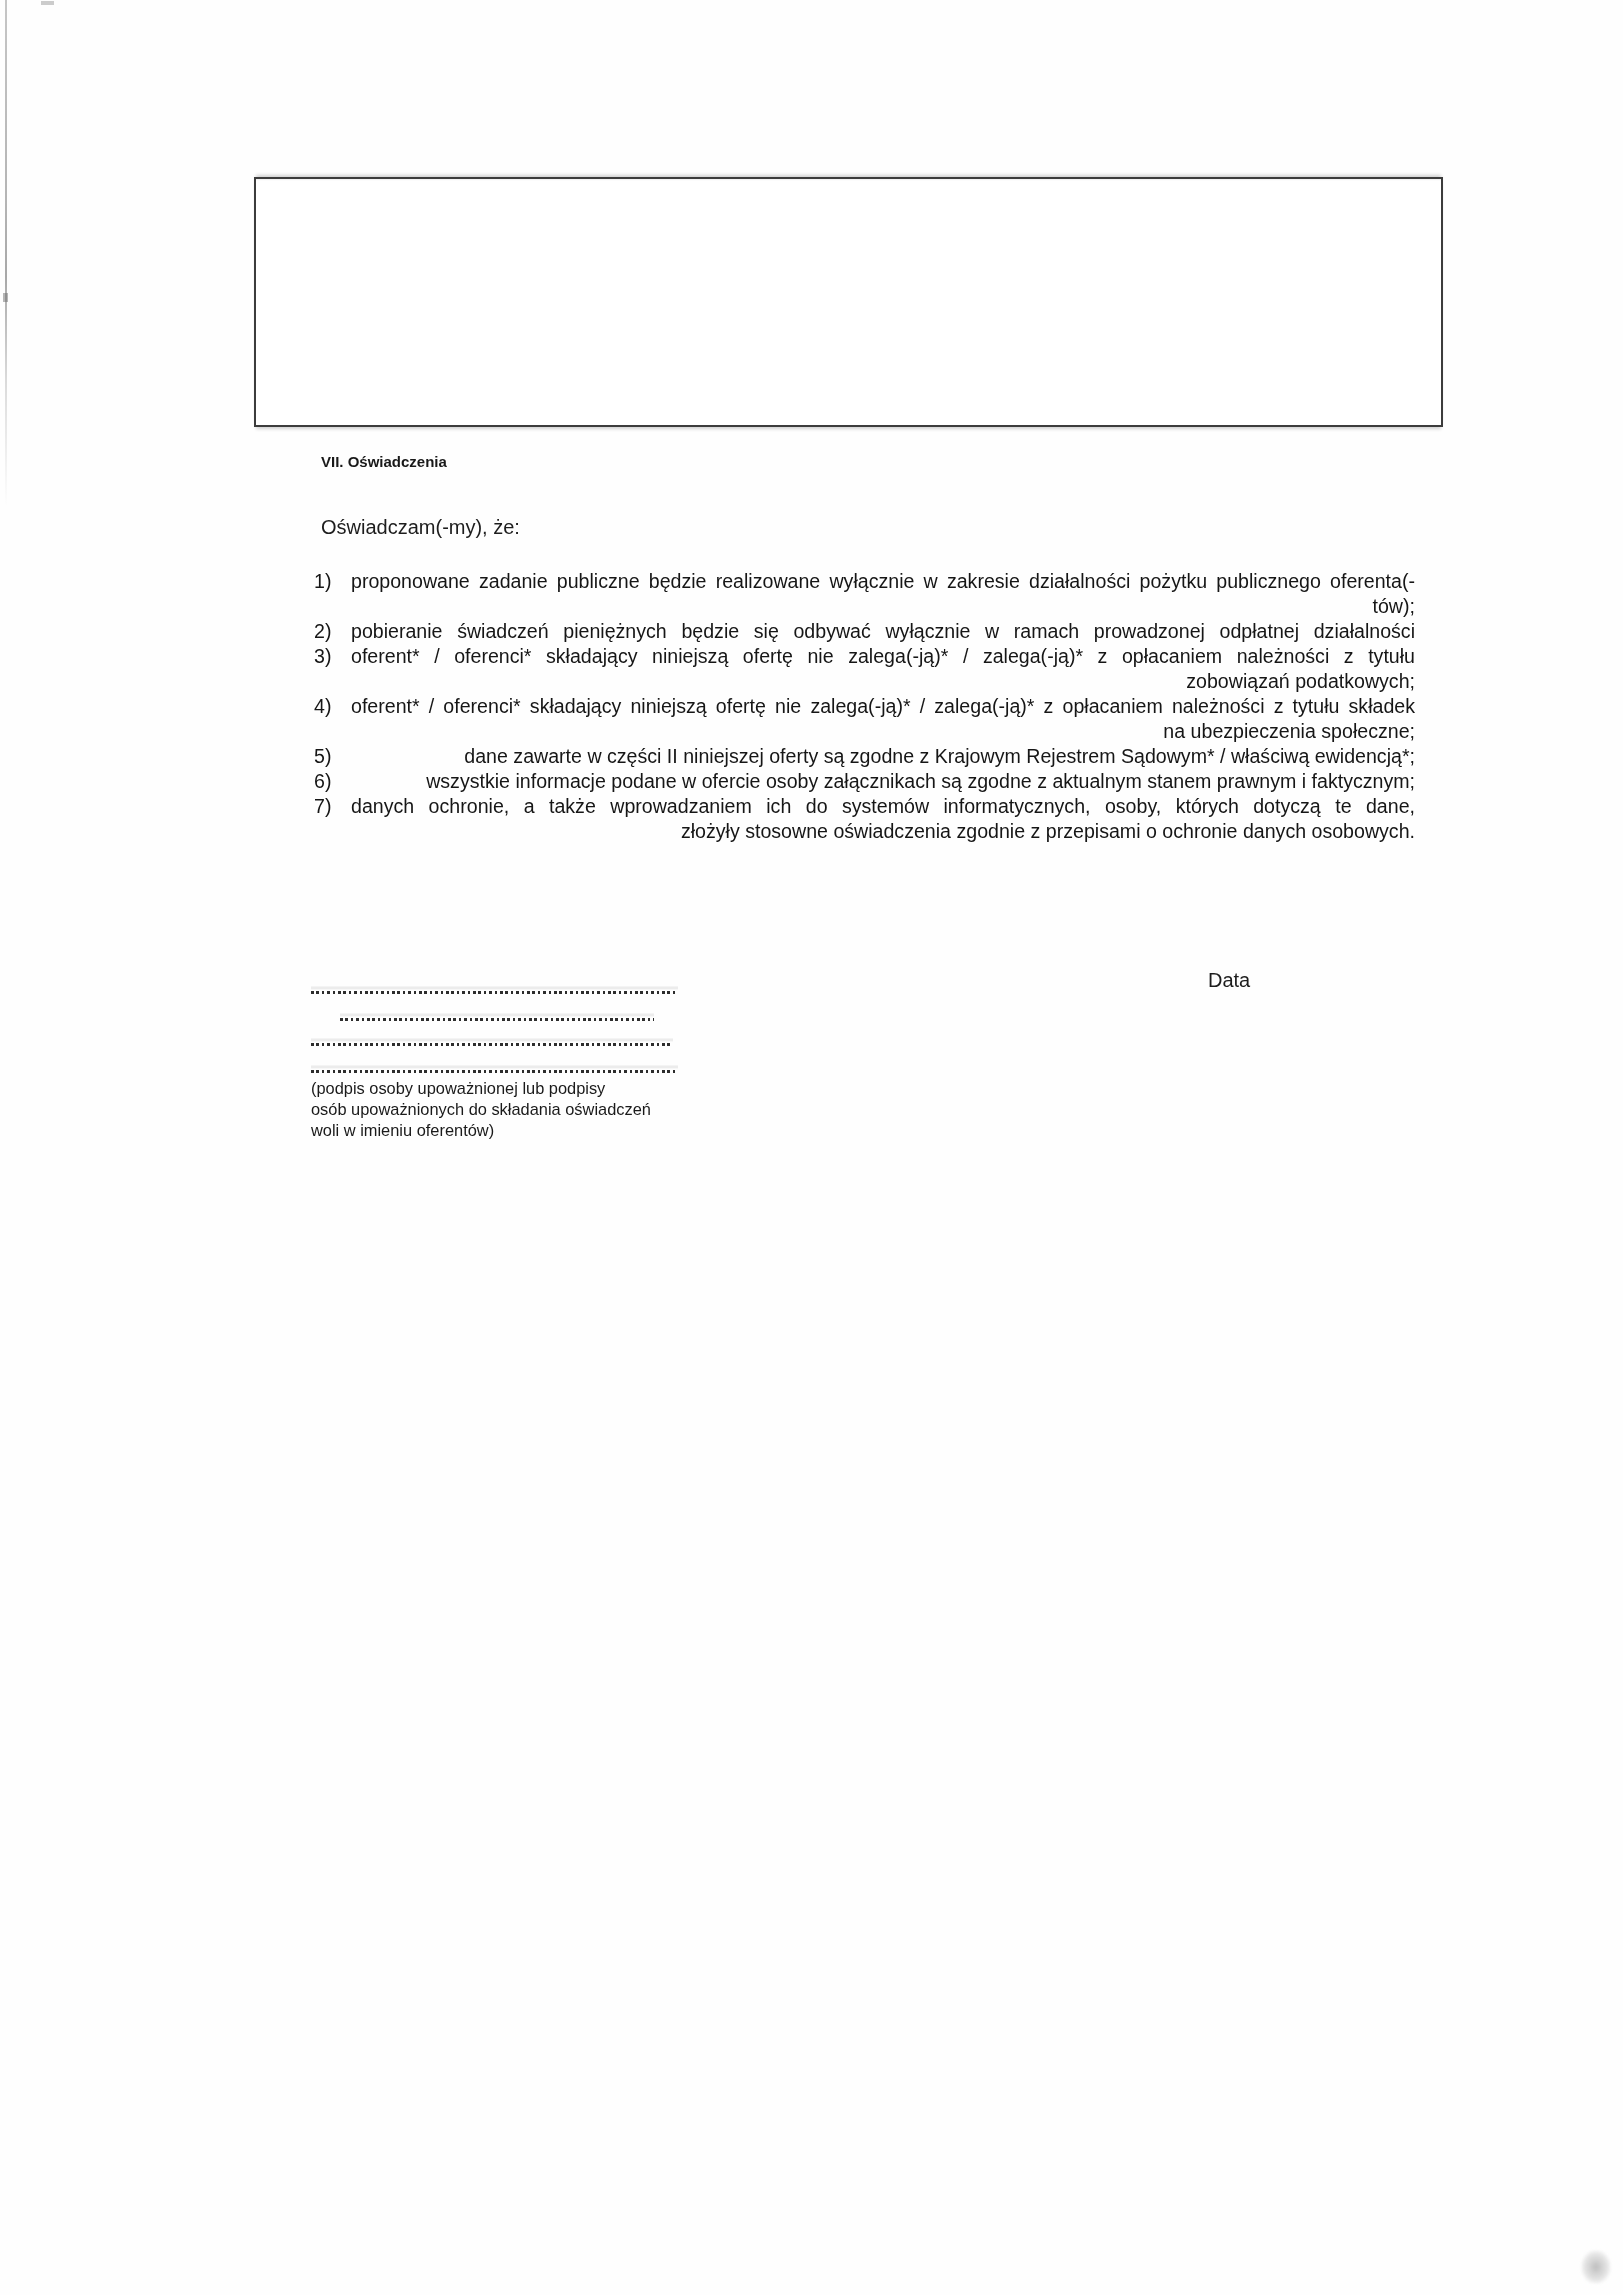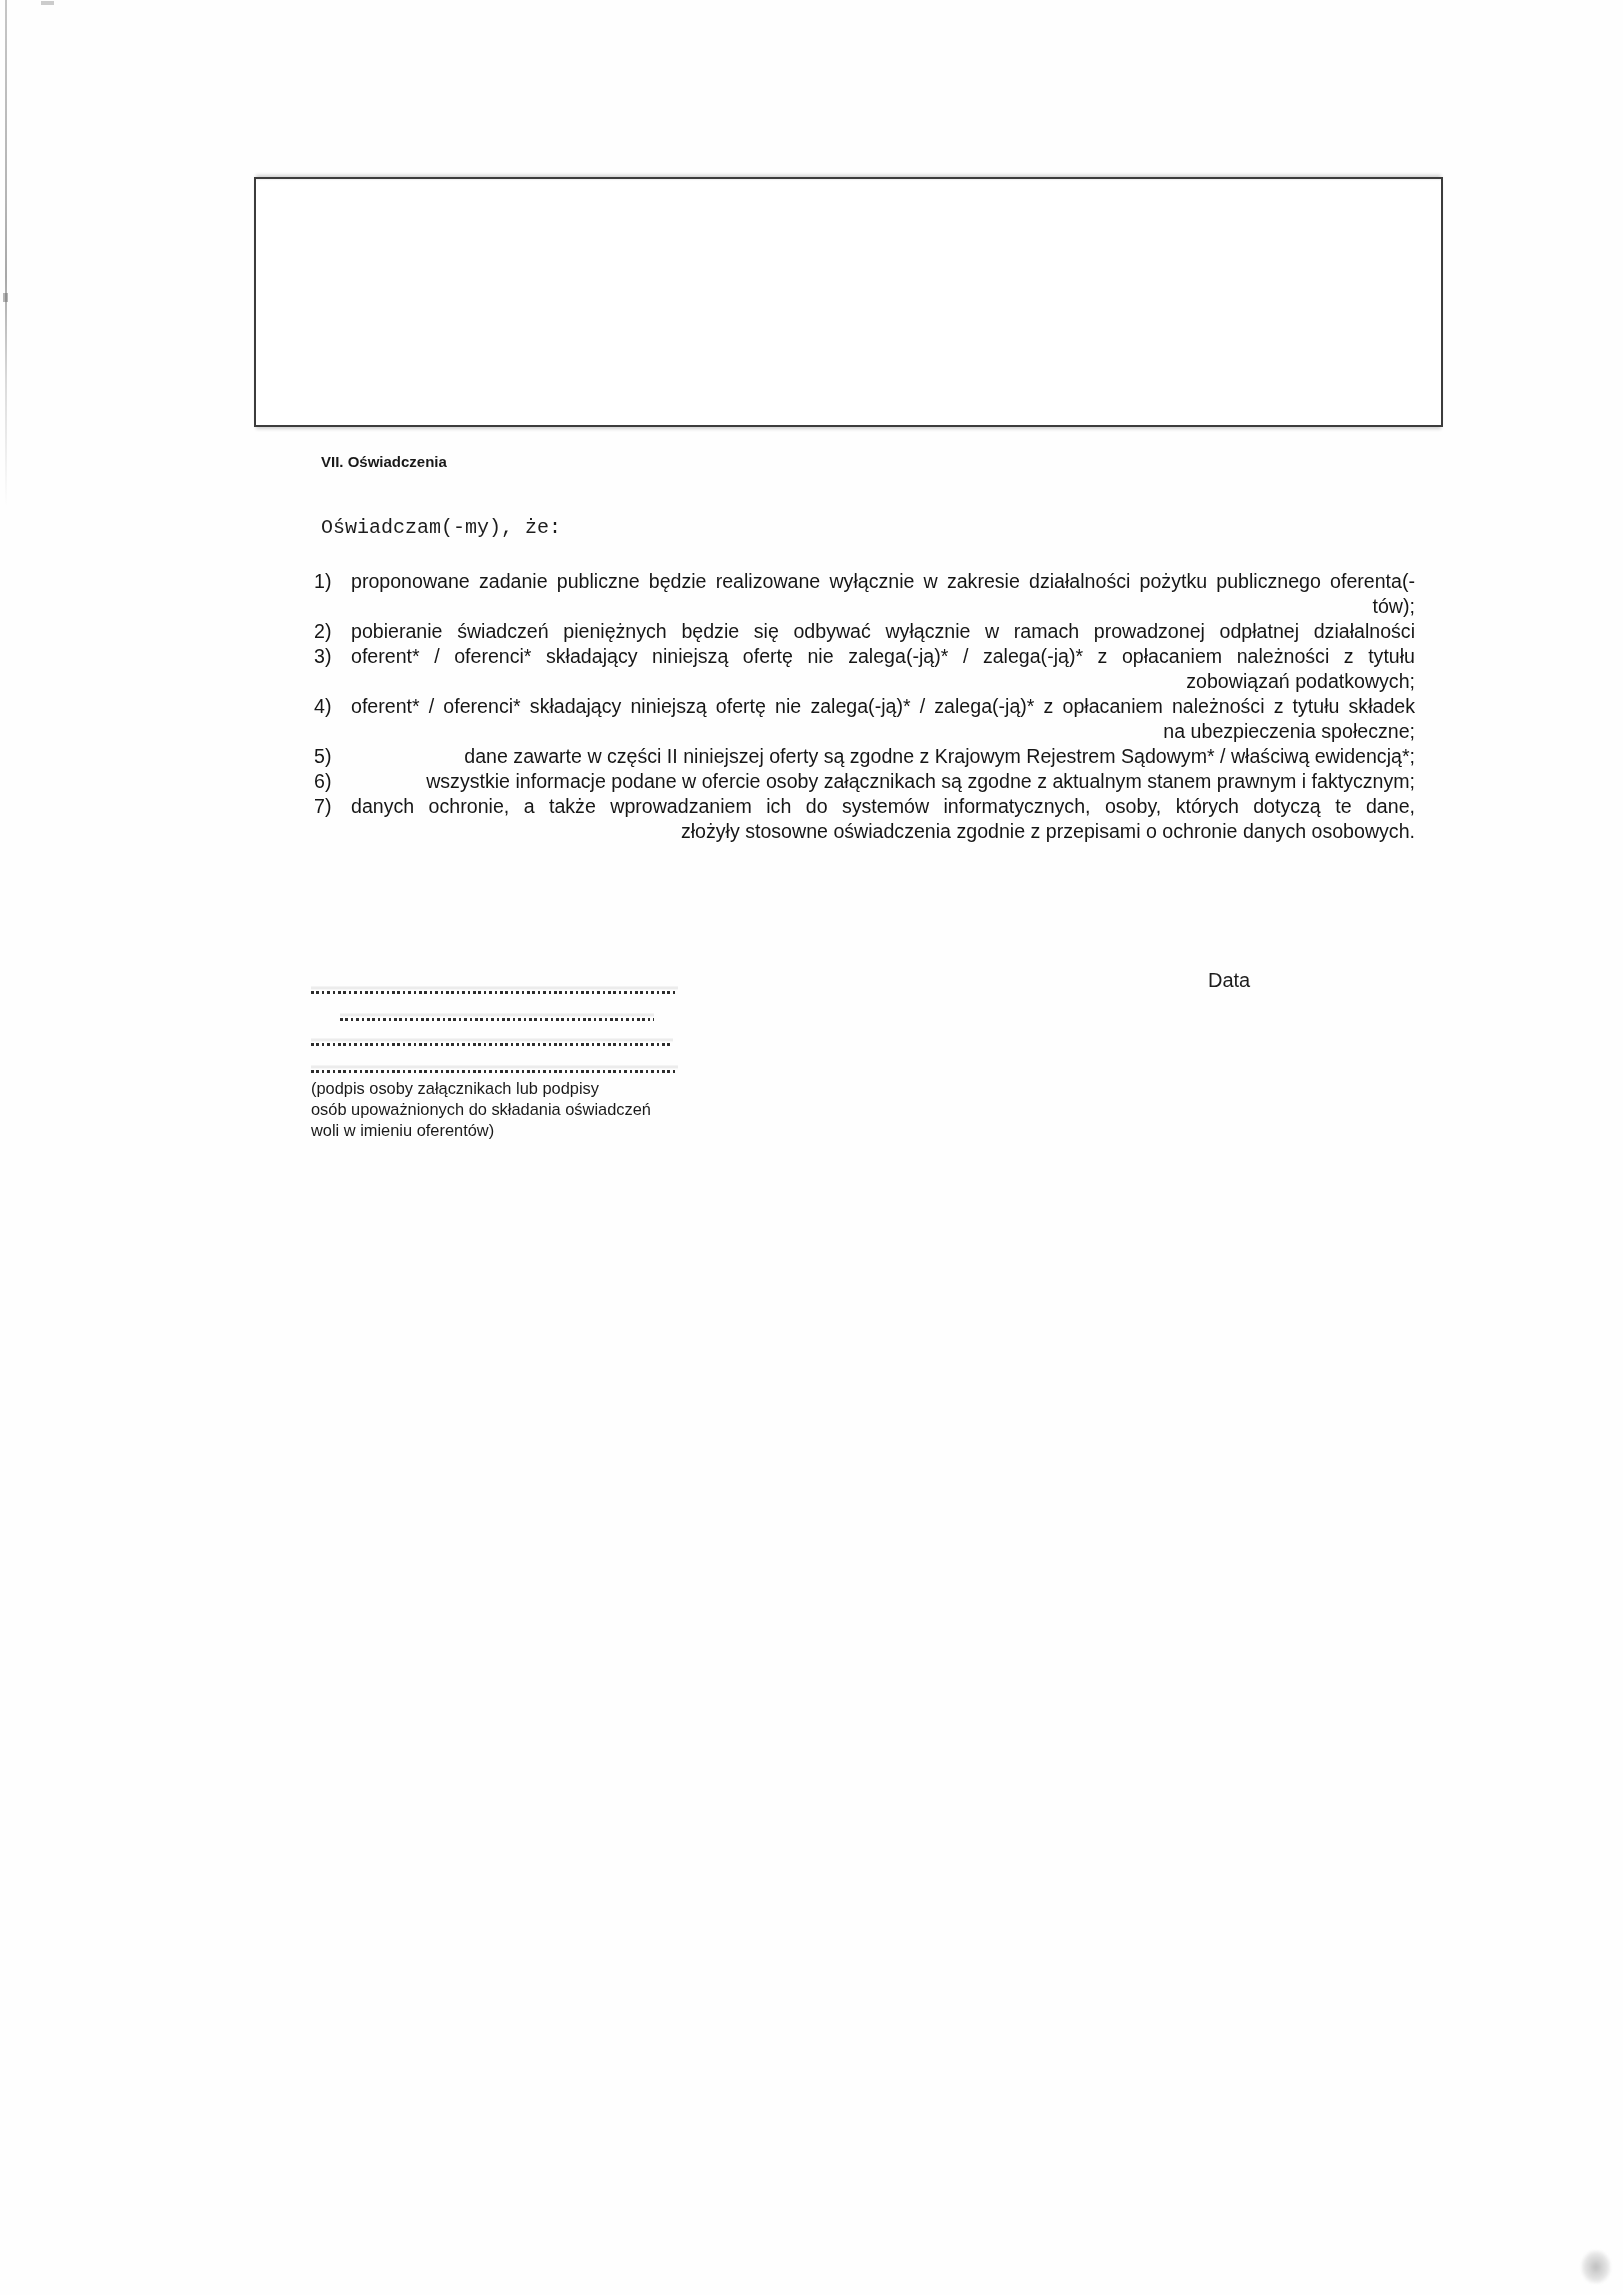--- a/index.html
+++ b/index.html
@@ -48,21 +48,21 @@
       inset 0 1.3px 0 rgba(0,0,0,.05);
   }
 
   .heading{
     position:absolute;left:321px;top:453px;
     font-size:15px;font-weight:bold;color:#191919;
     letter-spacing:0;margin:0;
   }
   .intro{
     position:absolute;left:321px;top:516px;
-    font-size:20px;color:#1d1d1d;margin:0;font-family:Liberation Mono, monospace;
+    font-size:20px;color:#1d1d1d;margin:0;
   }
 
   
   .decl-list{
     position:absolute;left:314px;top:569px;width:1101px;
     margin:0;padding:0;list-style:none;
     font-size:19.6px;color:#161616;
   }
   .decl-item{position:relative;padding-left:37px;margin:0;}
   .decl-num{
@@ -144,19 +144,19 @@
     </ol>
 
   <div class="dotted dl1"></div>
   <div class="dotted dl2"></div>
   <div class="dotted dl3"></div>
   <div class="dotted dl4"></div>
 
   <p class="date-label">Data</p>
 
   <div class="sig-caption" id="sig-caption">
-      <div>(podpis osoby załącznikach lub podpisy</div>
+      <div>(podpis osoby upoważnionej lub podpisy</div>
       <div>osób upoważnionych do składania oświadczeń</div>
       <div>woli w imieniu oferentów)</div>
     </div>
 
 </div>
 
 
 </body></html>

